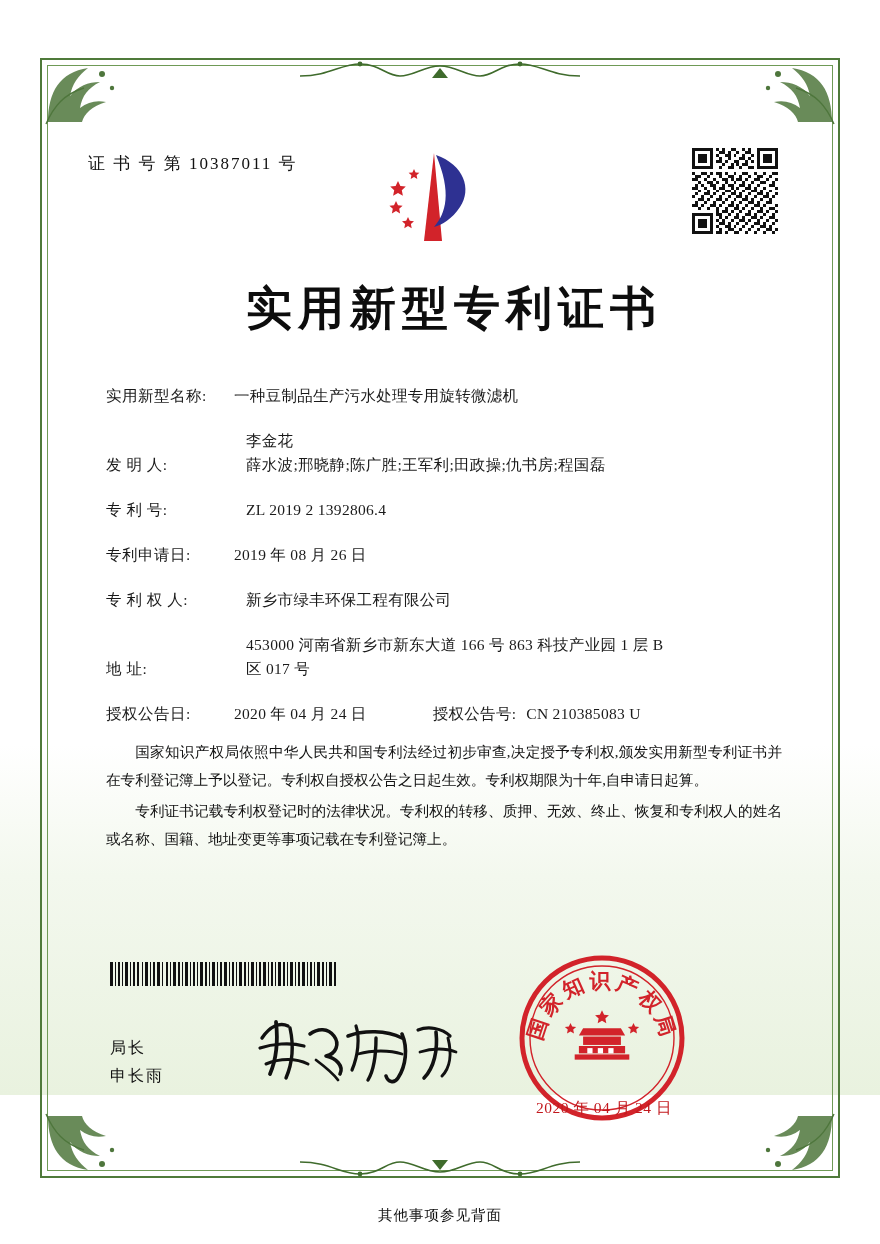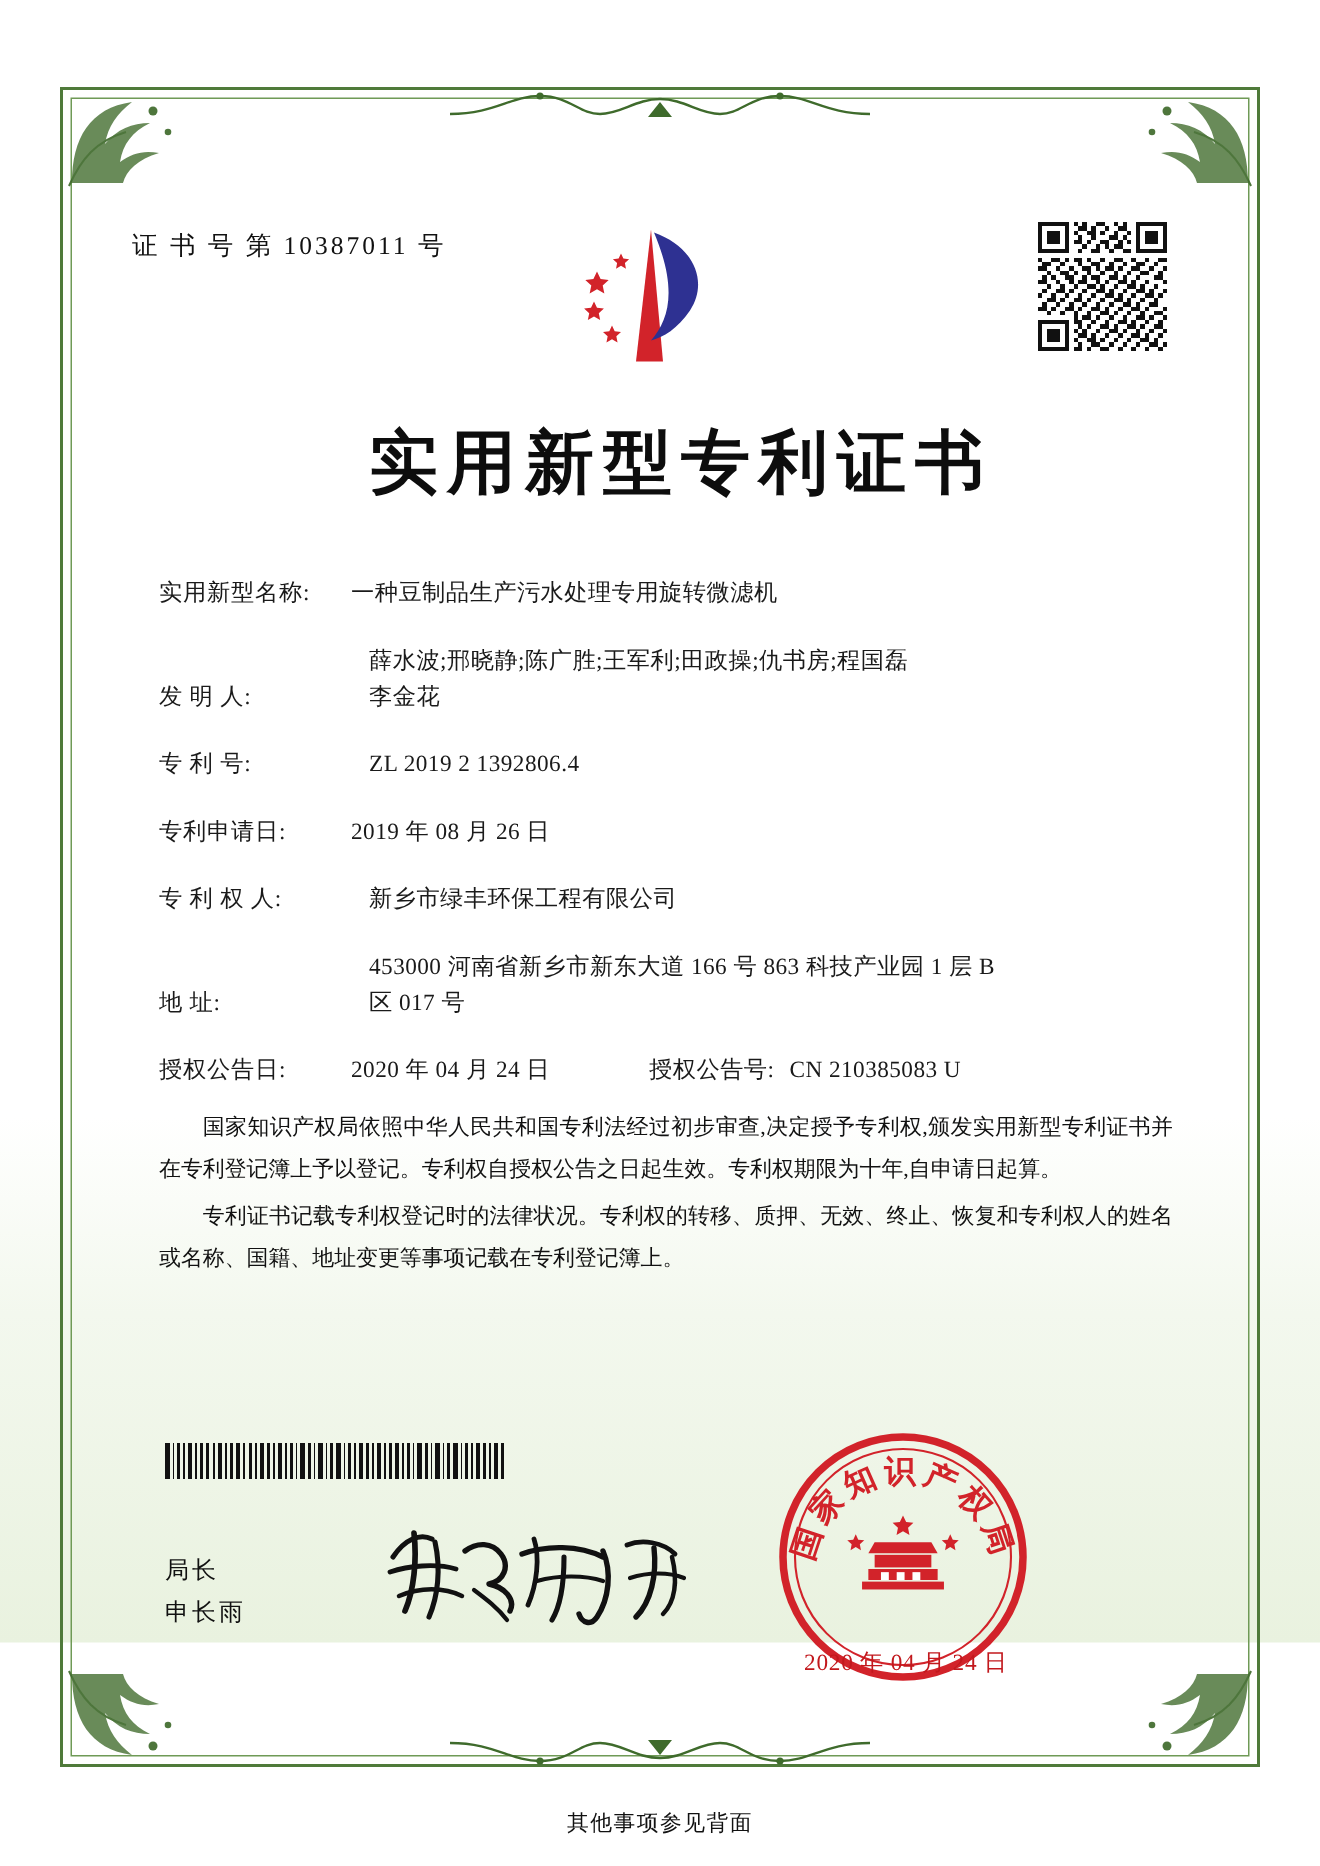--- a/index.html
+++ b/index.html
@@ -535,22 +535,22 @@
   <div class="fields">
 
     <div class="row">
       <div class="lbl">实用新型名称:</div>
       <div class="val">一种豆制品生产污水处理专用旋转微滤机</div>
     </div>
 
     <div class="row">
       <div class="lbl spread">发 明 人:</div>
       <div class="val">
+        <span class="cont">李金花</span>
         <span class="cont">薛水波;邢晓静;陈广胜;王军利;田政操;仇书房;程国磊</span>
-        <span class="cont">李金花</span>
       </div>
     </div>
 
     <div class="row">
       <div class="lbl spread">专 利 号:</div>
       <div class="val">ZL 2019 2 1392806.4</div>
     </div>
 
     <div class="row">
       <div class="lbl">专利申请日:</div>

